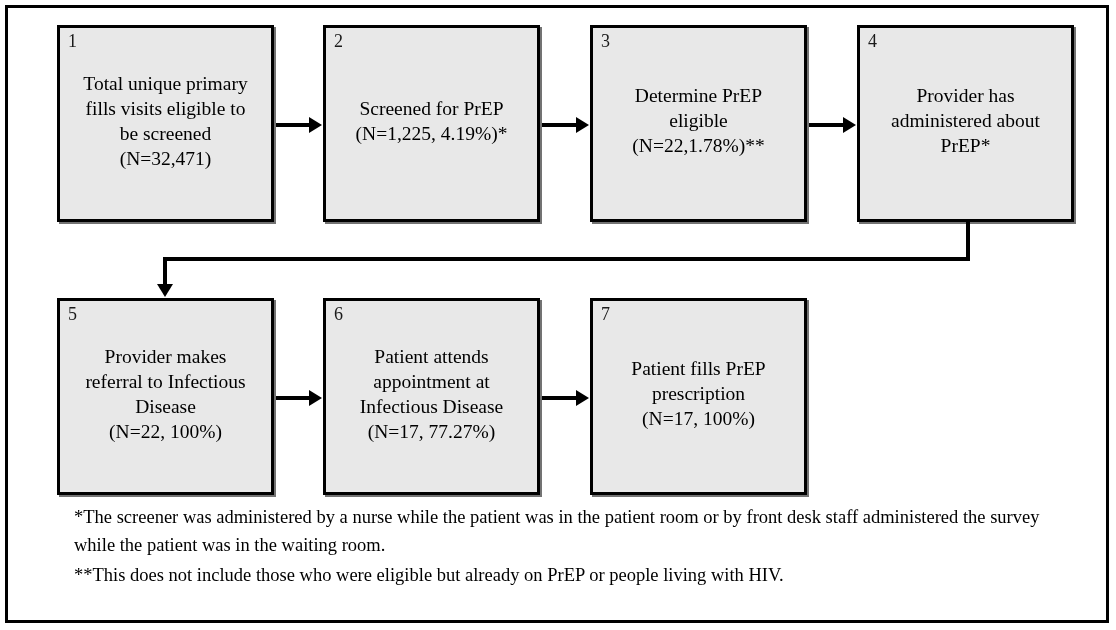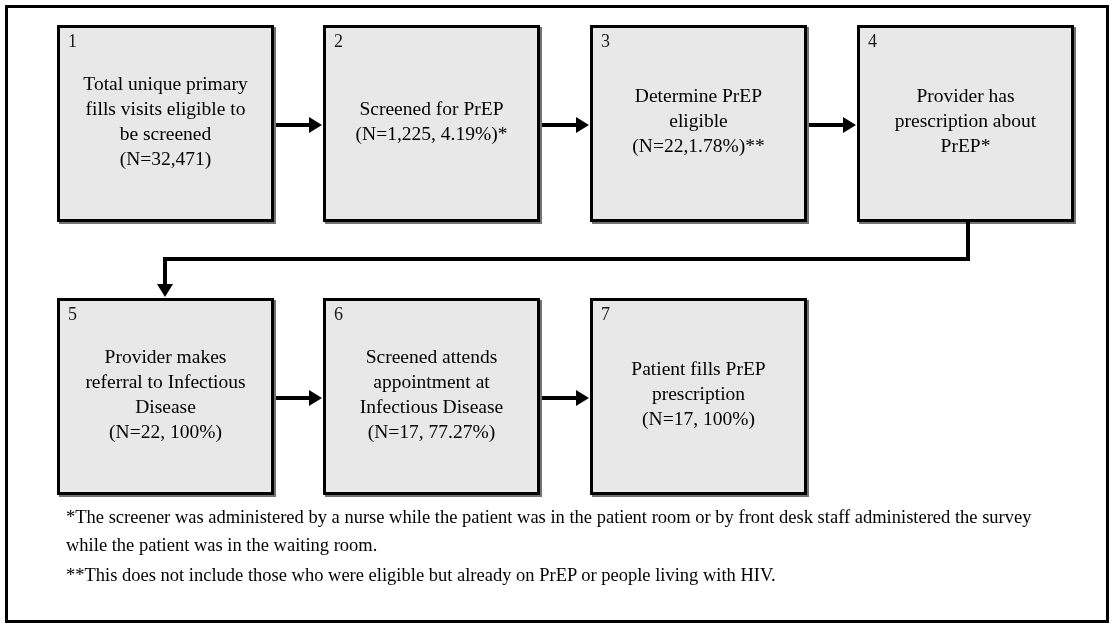--- a/index.html
+++ b/index.html
@@ -85,21 +85,21 @@
   
   #notes {
     position: absolute;
     left: 62px;
     top: 503px;
     width: 1000px;
     font-size: 18.5px;
     line-height: 28px;
     color: #000000;
   }
-  #notes .note { margin: 0 0 2px 4px; }
+  #notes .note { margin: 0 0 2px 12px; }
 </style>
 </head>
 <body>
 
 <div id="page">
   <div id="frame"></div>
 
   <div class="node" style="left:57px; top:25px; width:217px; height:197px;">
     <span class="node-num">1</span>
     <div class="node-body">
@@ -124,39 +124,39 @@
       <span class="ln">Determine PrEP</span>
       <span class="ln">eligible</span>
       <span class="ln">(N=22,1.78%)**</span>
     </div>
   </div>
 
   <div class="node" style="left:857px; top:25px; width:217px; height:197px;">
     <span class="node-num">4</span>
     <div class="node-body">
       <span class="ln">Provider has</span>
-      <span class="ln">prescription about</span>
+      <span class="ln">administered about</span>
       <span class="ln">PrEP*</span>
     </div>
   </div>
 
   <div class="node" style="left:57px; top:298px; width:217px; height:197px;">
     <span class="node-num">5</span>
     <div class="node-body">
       <span class="ln">Provider makes</span>
       <span class="ln">referral to Infectious</span>
       <span class="ln">Disease</span>
       <span class="ln">(N=22, 100%)</span>
     </div>
   </div>
 
   <div class="node" style="left:323px; top:298px; width:217px; height:197px;">
     <span class="node-num">6</span>
     <div class="node-body">
-      <span class="ln">Screened attends</span>
+      <span class="ln">Patient attends</span>
       <span class="ln">appointment at</span>
       <span class="ln">Infectious Disease</span>
       <span class="ln">(N=17, 77.27%)</span>
     </div>
   </div>
 
   <div class="node" style="left:590px; top:298px; width:217px; height:197px;">
     <span class="node-num">7</span>
     <div class="node-body">
       <span class="ln">Patient fills PrEP</span>

